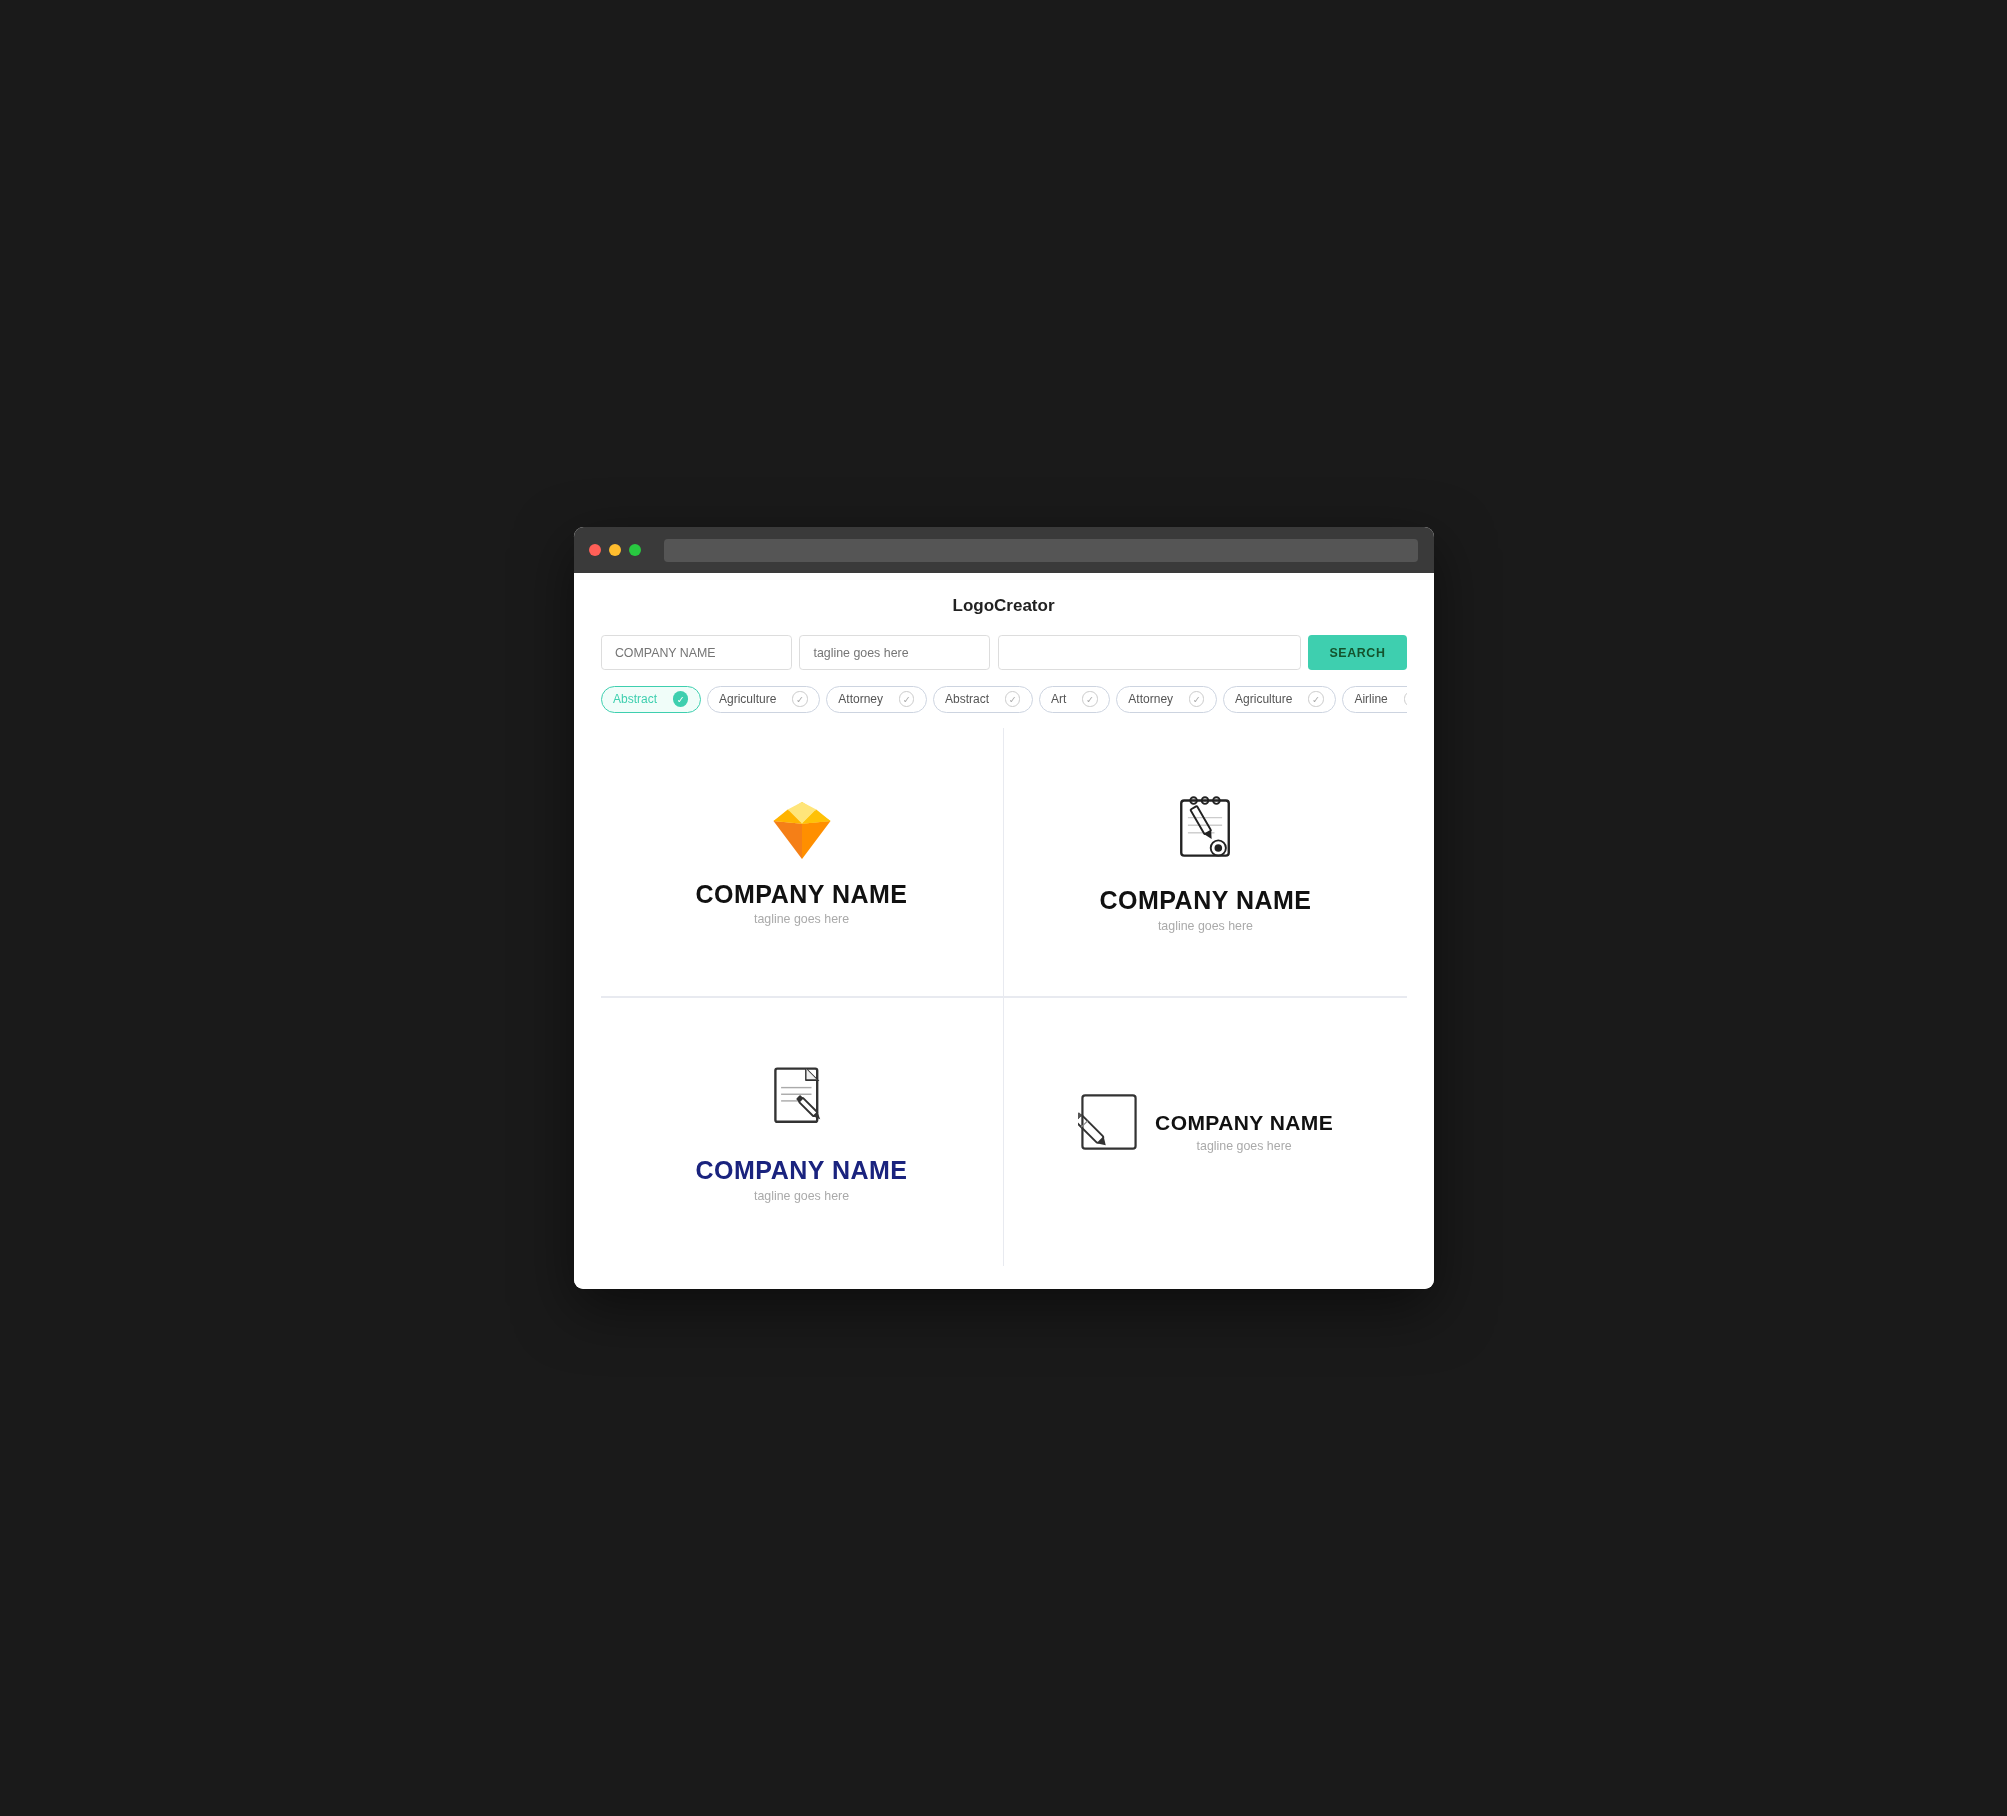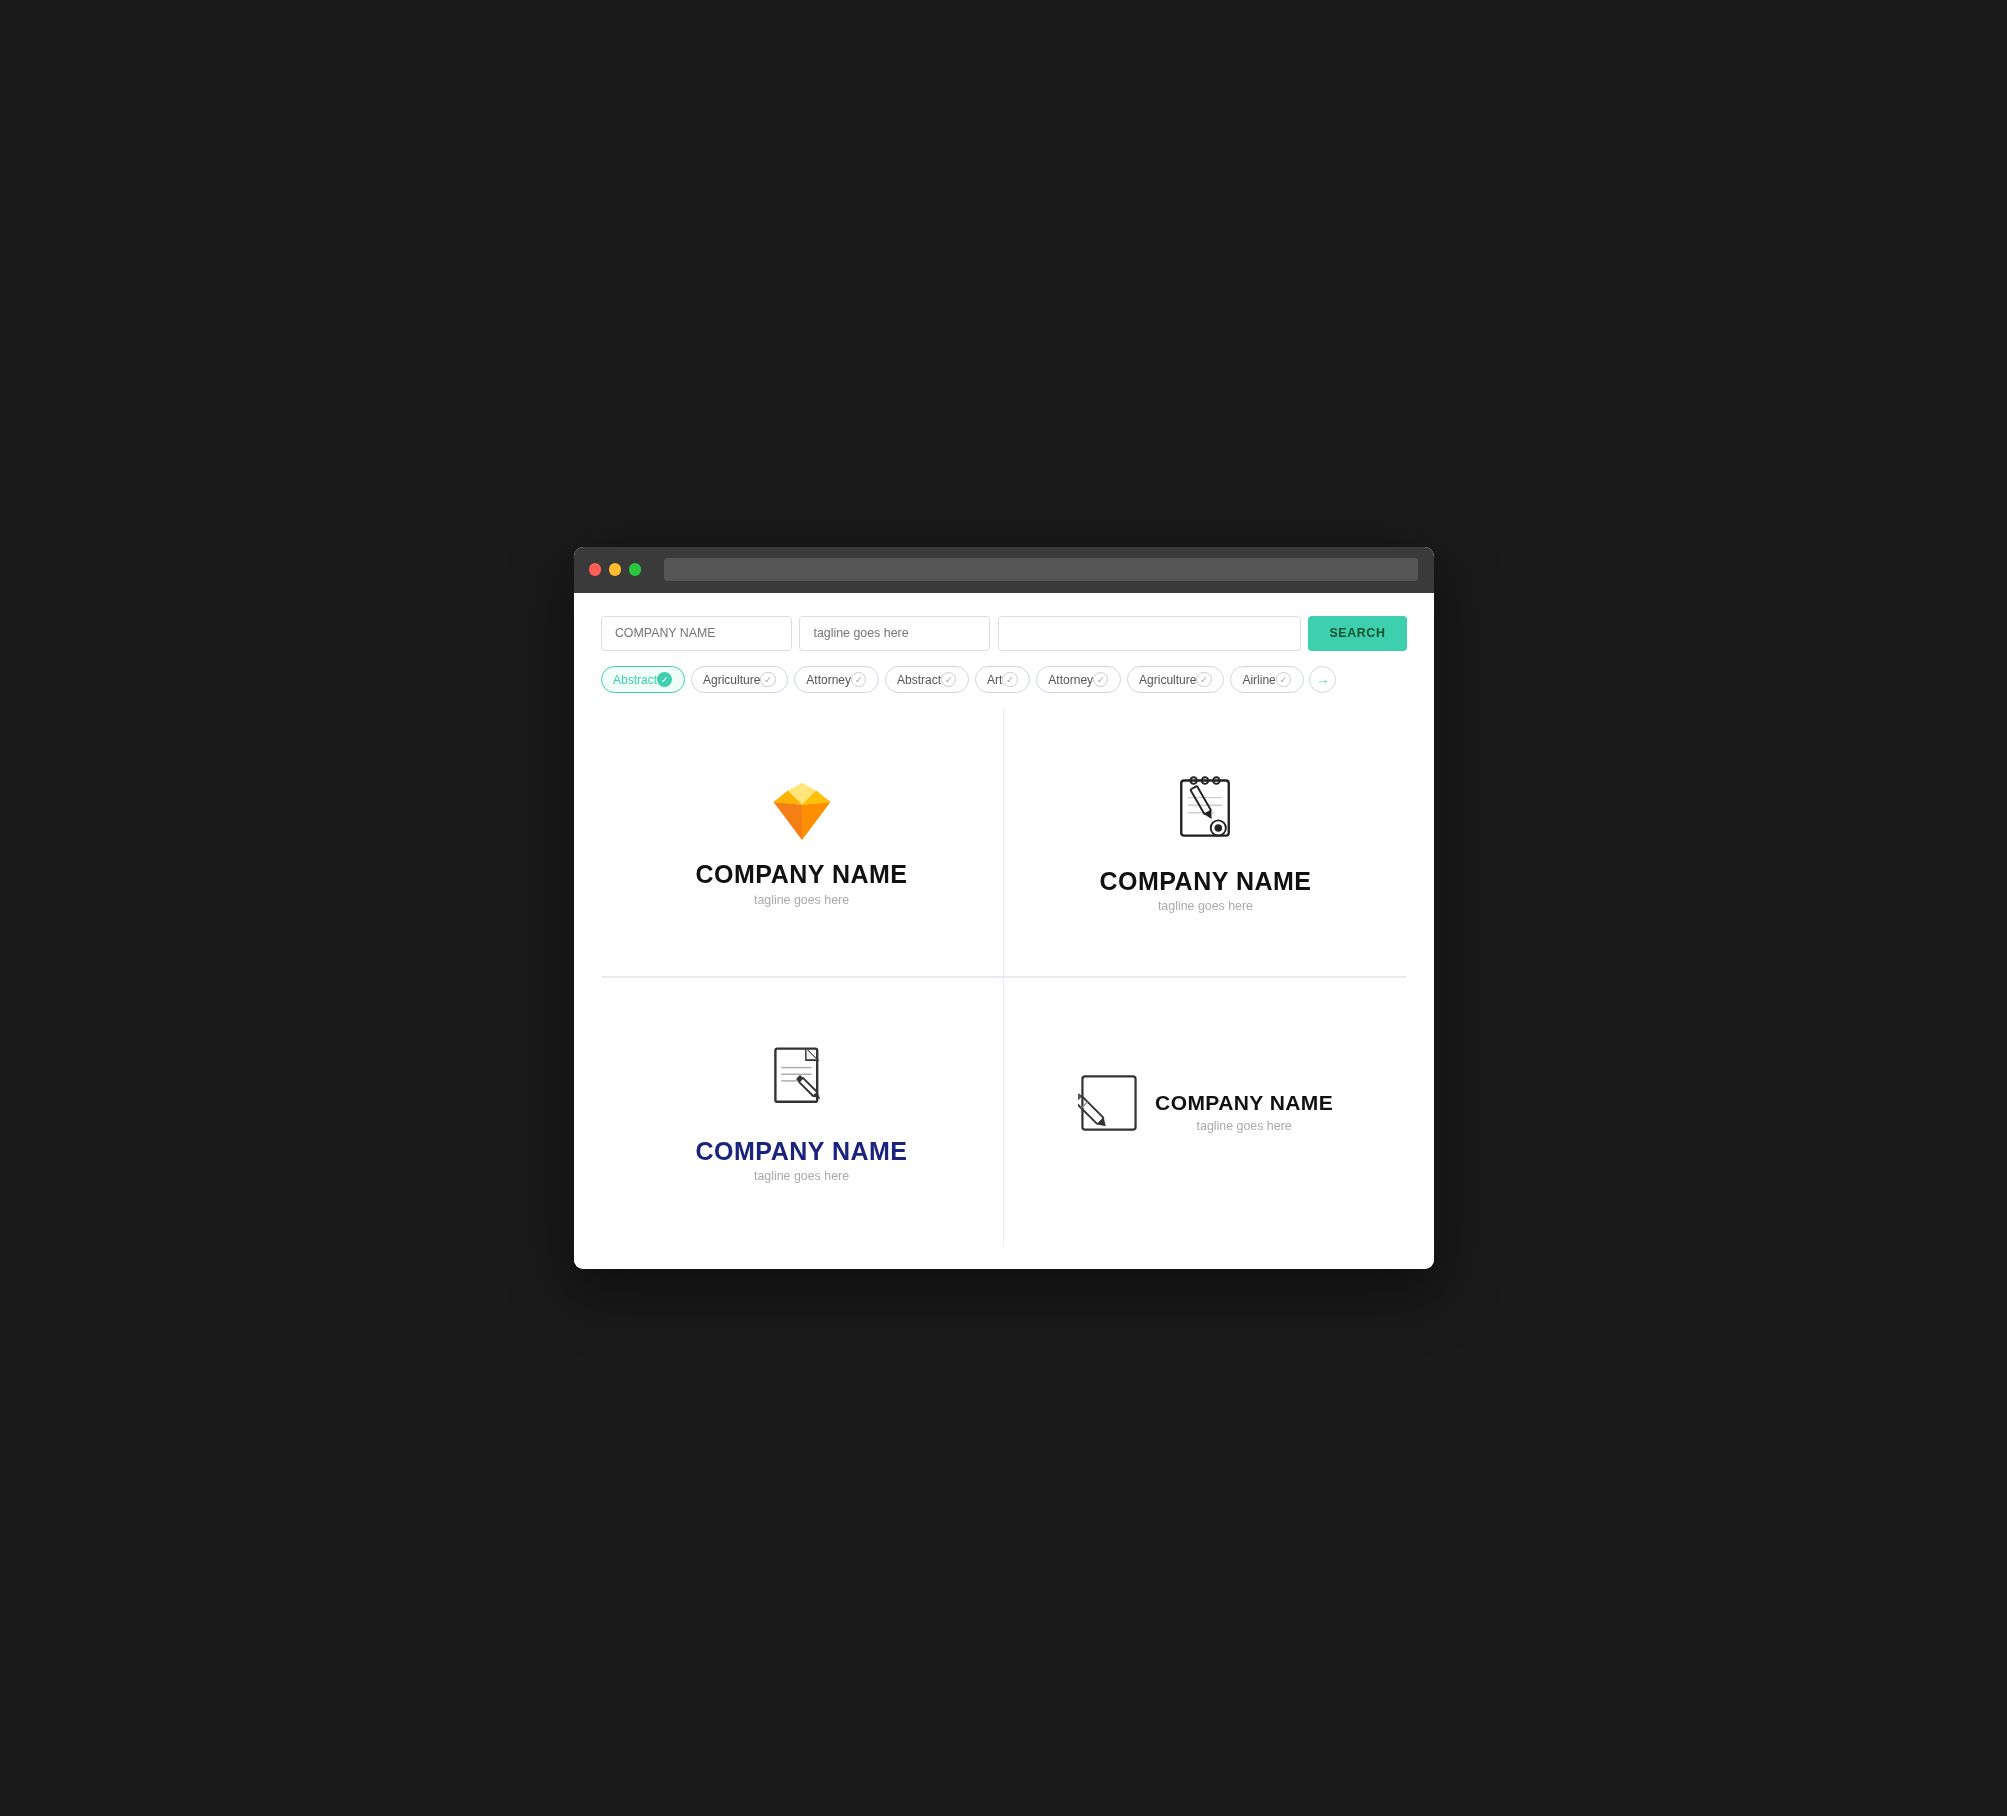--- a/index.html
+++ b/index.html
@@ -102,21 +102,21 @@
       gap: 5.7px;
       align-items: center;
       margin-bottom: 15.3px;
       flex-wrap: nowrap;
       overflow: hidden;
     }
 
     .category-tag {
       display: flex;
       align-items: center;
-      gap: 0;
+      gap: 16px;
       border: 1.4px solid #cdd4e0;
       border-radius: 19px;
       padding: 4.8px 11.5px;
       font-size: 12px;
       color: #555;
       cursor: pointer;
       white-space: nowrap;
       background: #fff;
     }
 
@@ -229,20 +229,21 @@
 
   <div class="browser-titlebar">
     <div class="traffic-light red"></div>
     <div class="traffic-light yellow"></div>
     <div class="traffic-light green"></div>
     <div class="address-bar"></div>
   </div>
 
   <div class="app-content">
 
+    <div class="app-title">LogoCreator</div>
 
     <div class="search-bar">
       <input class="input-company" type="text" placeholder="COMPANY NAME" style="">
       <input class="input-tagline" type="text" placeholder="tagline goes here" style="">
       <input class="input-keyword" type="text" style="">
       <button class="search-btn">SEARCH</button>
     </div>
 
     <div class="category-bar">
 

